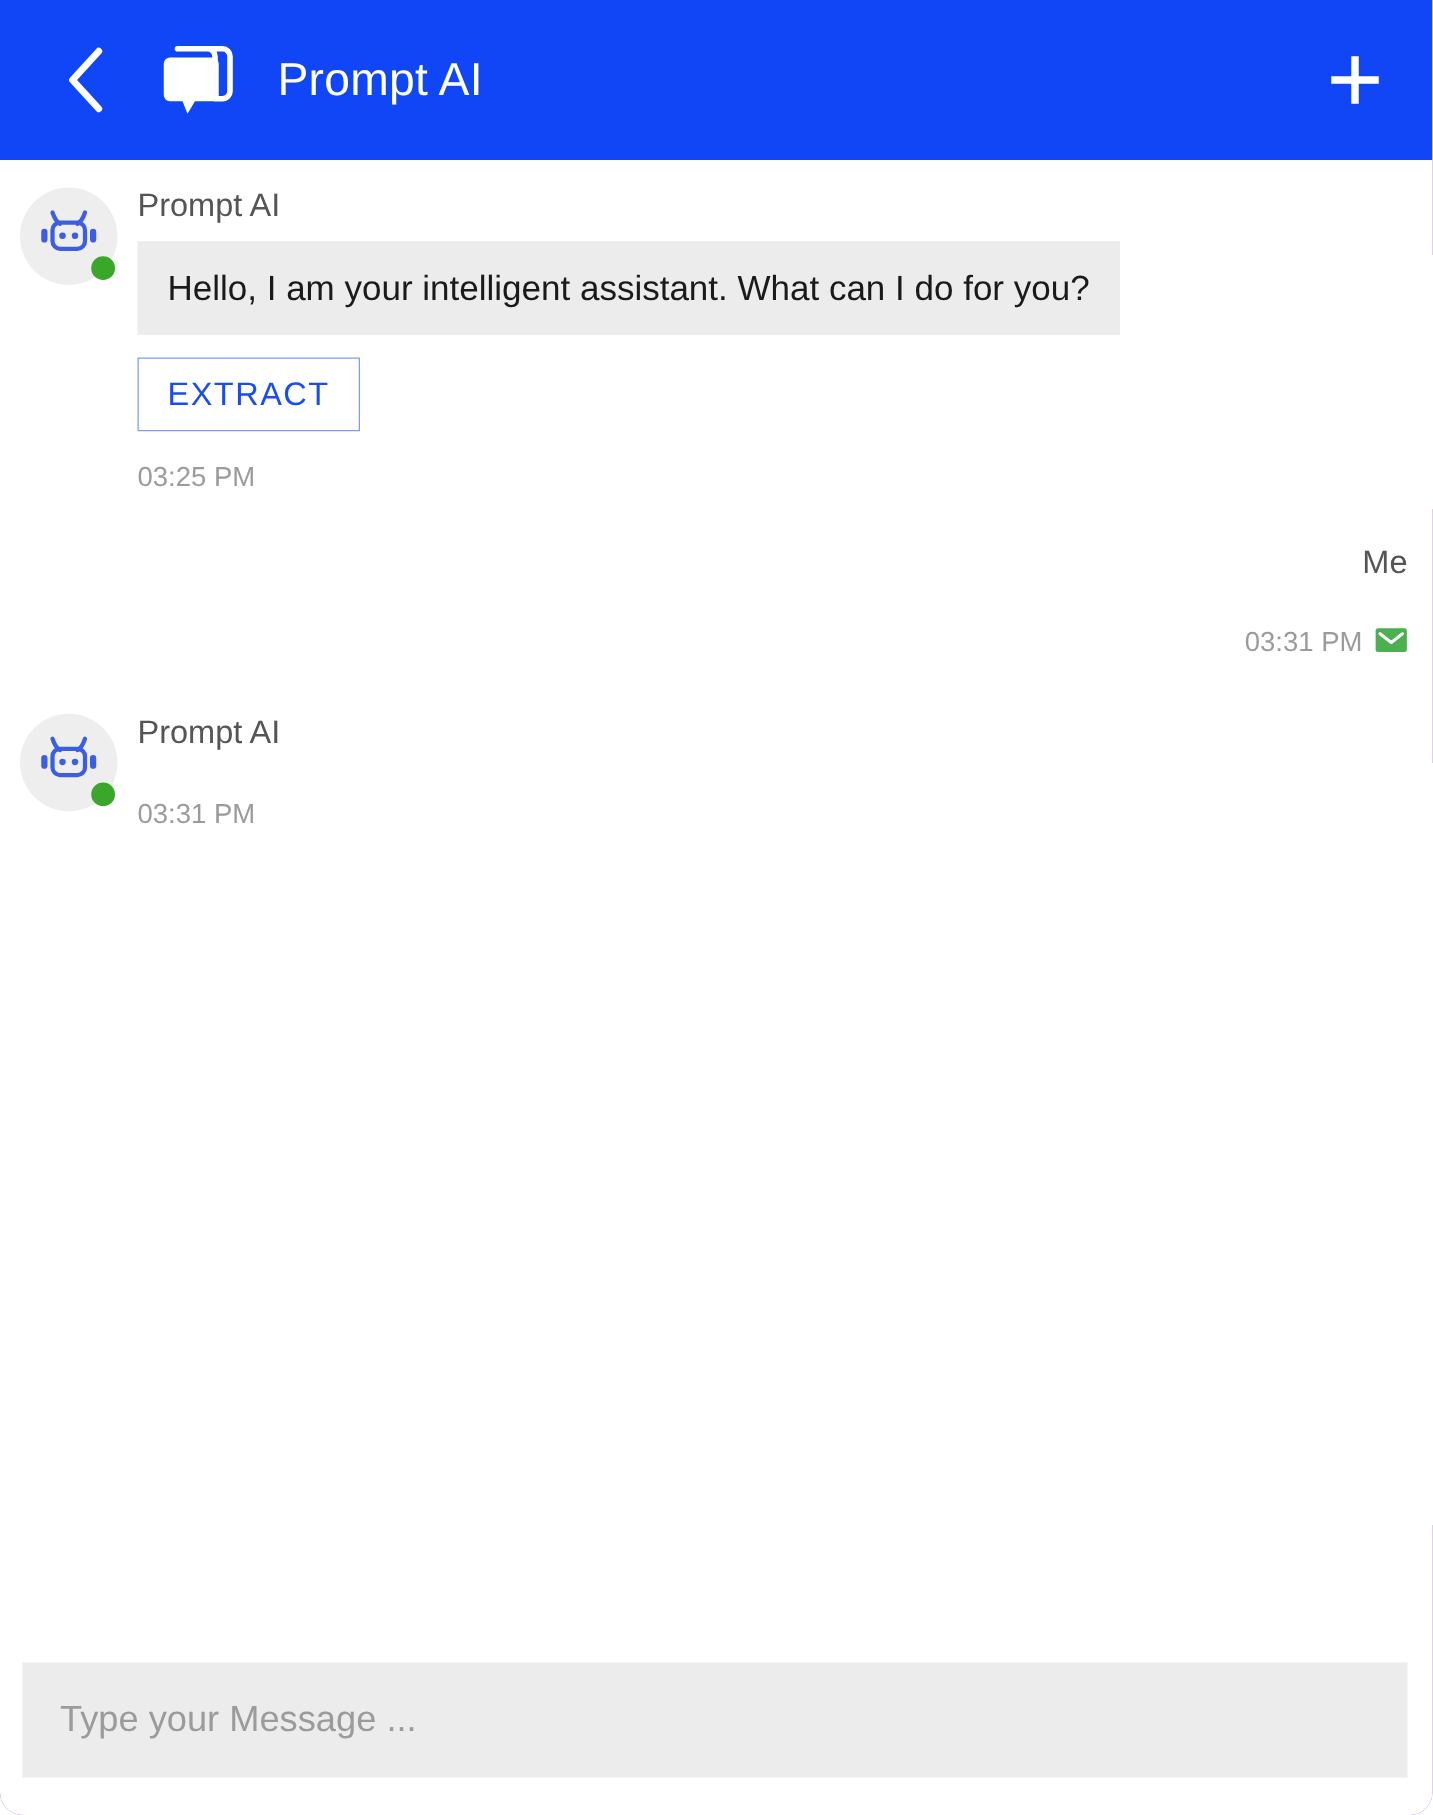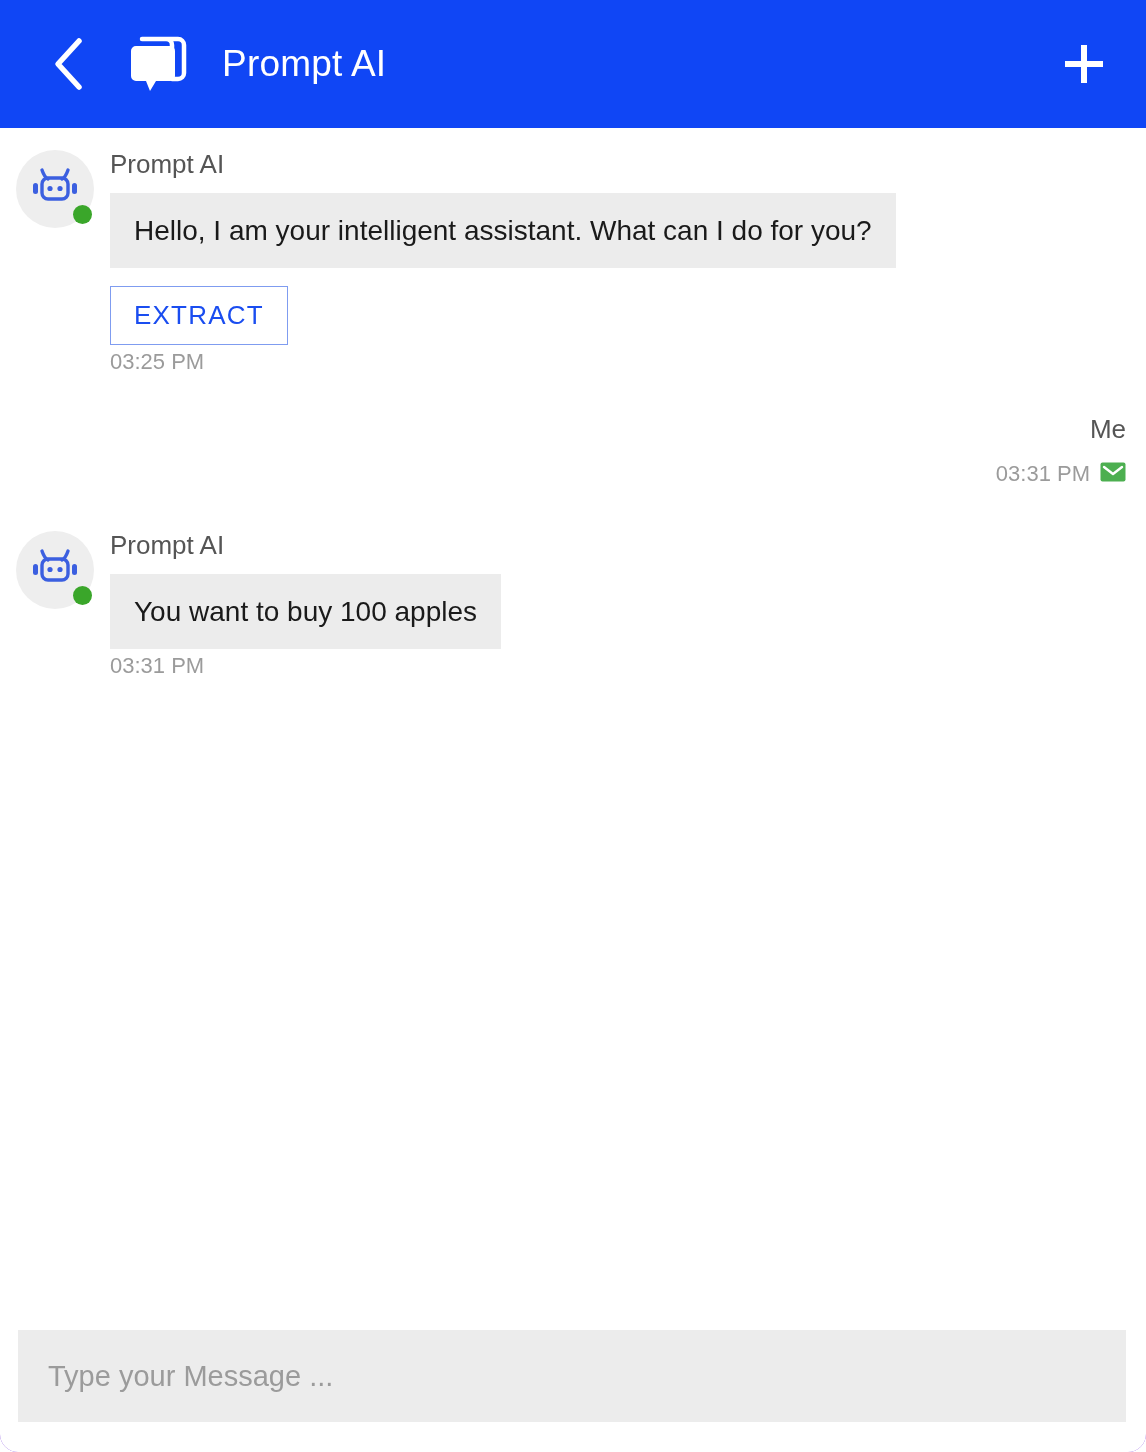--- a/index.html
+++ b/index.html
@@ -156,21 +156,21 @@
     letter-spacing: 1.2px;
     padding: 13px 23px;
     font-family: "Liberation Sans", sans-serif;
     cursor: pointer;
   }
 
   .meta-row {
     display: flex;
     align-items: center;
     gap: 10px;
-    margin-top: 4px;
+    margin-top: 24px;
     justify-content: center;
   }
   .timestamp {
     font-size: 22px;
     color: #9b9b9b;
   }
 
   
   .group { margin-bottom: 40px; }
   .group.me-group { margin-bottom: 44px; }
@@ -295,21 +295,20 @@
                 <rect x="4" y="22" width="5" height="11" rx="2.5" fill="#3b5fe0"></rect>
                 <rect x="43" y="22" width="5" height="11" rx="2.5" fill="#3b5fe0"></rect>
               </svg>
             </span>
             <span class="status-dot"></span>
           </div>
         </div>
 
         <div class="msg-col left">
           <div class="sender-name">Prompt AI</div>
-          <div class="bubble bot">You want to buy 100 apples</div>
           <div class="meta-row">
             <span class="timestamp">03:31 PM</span>
           </div>
         </div>
       </div>
     </div>
 
   </div>
 
   <div class="input-zone">

